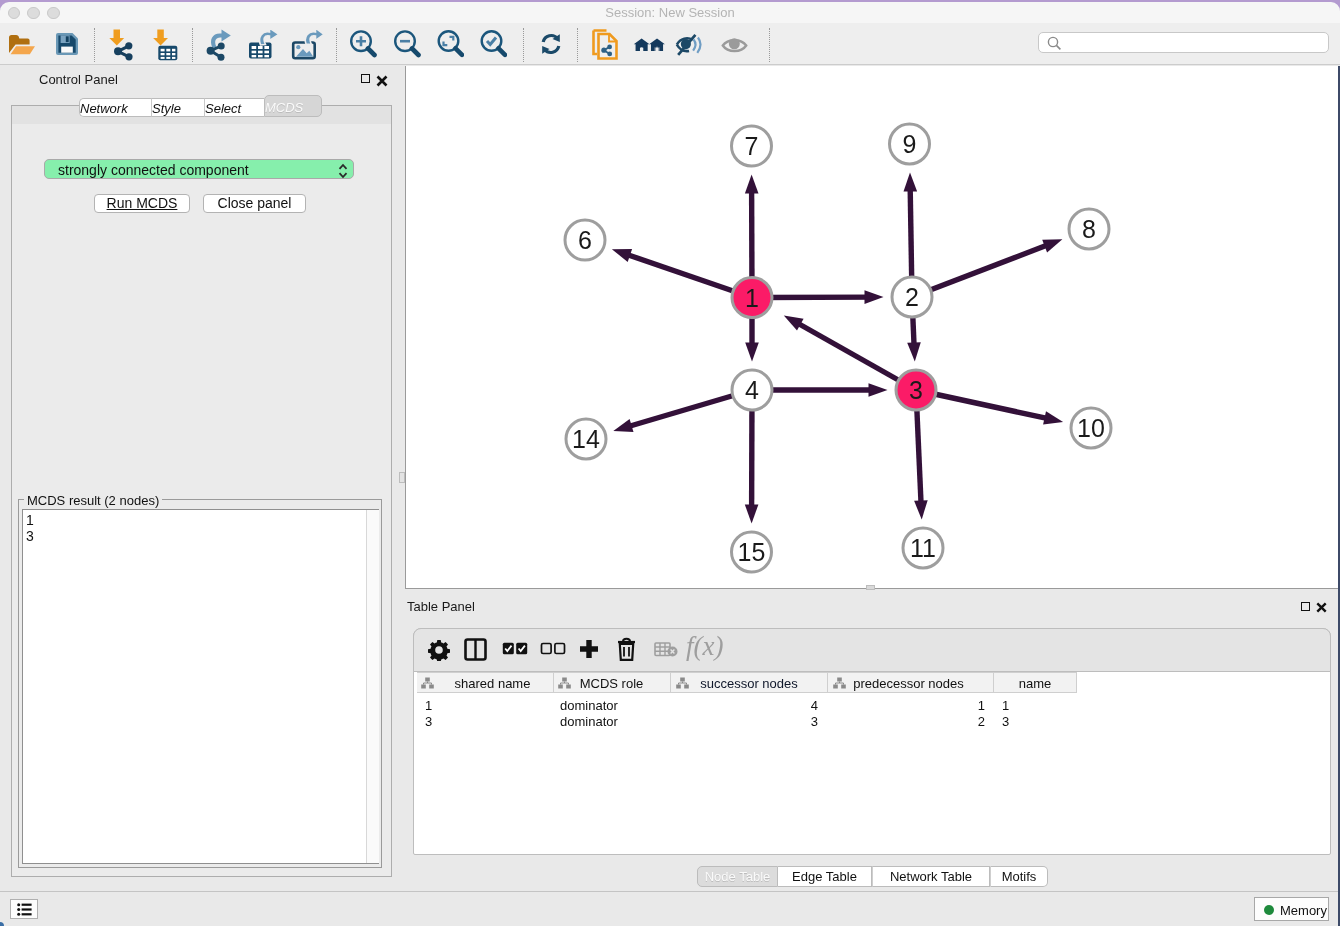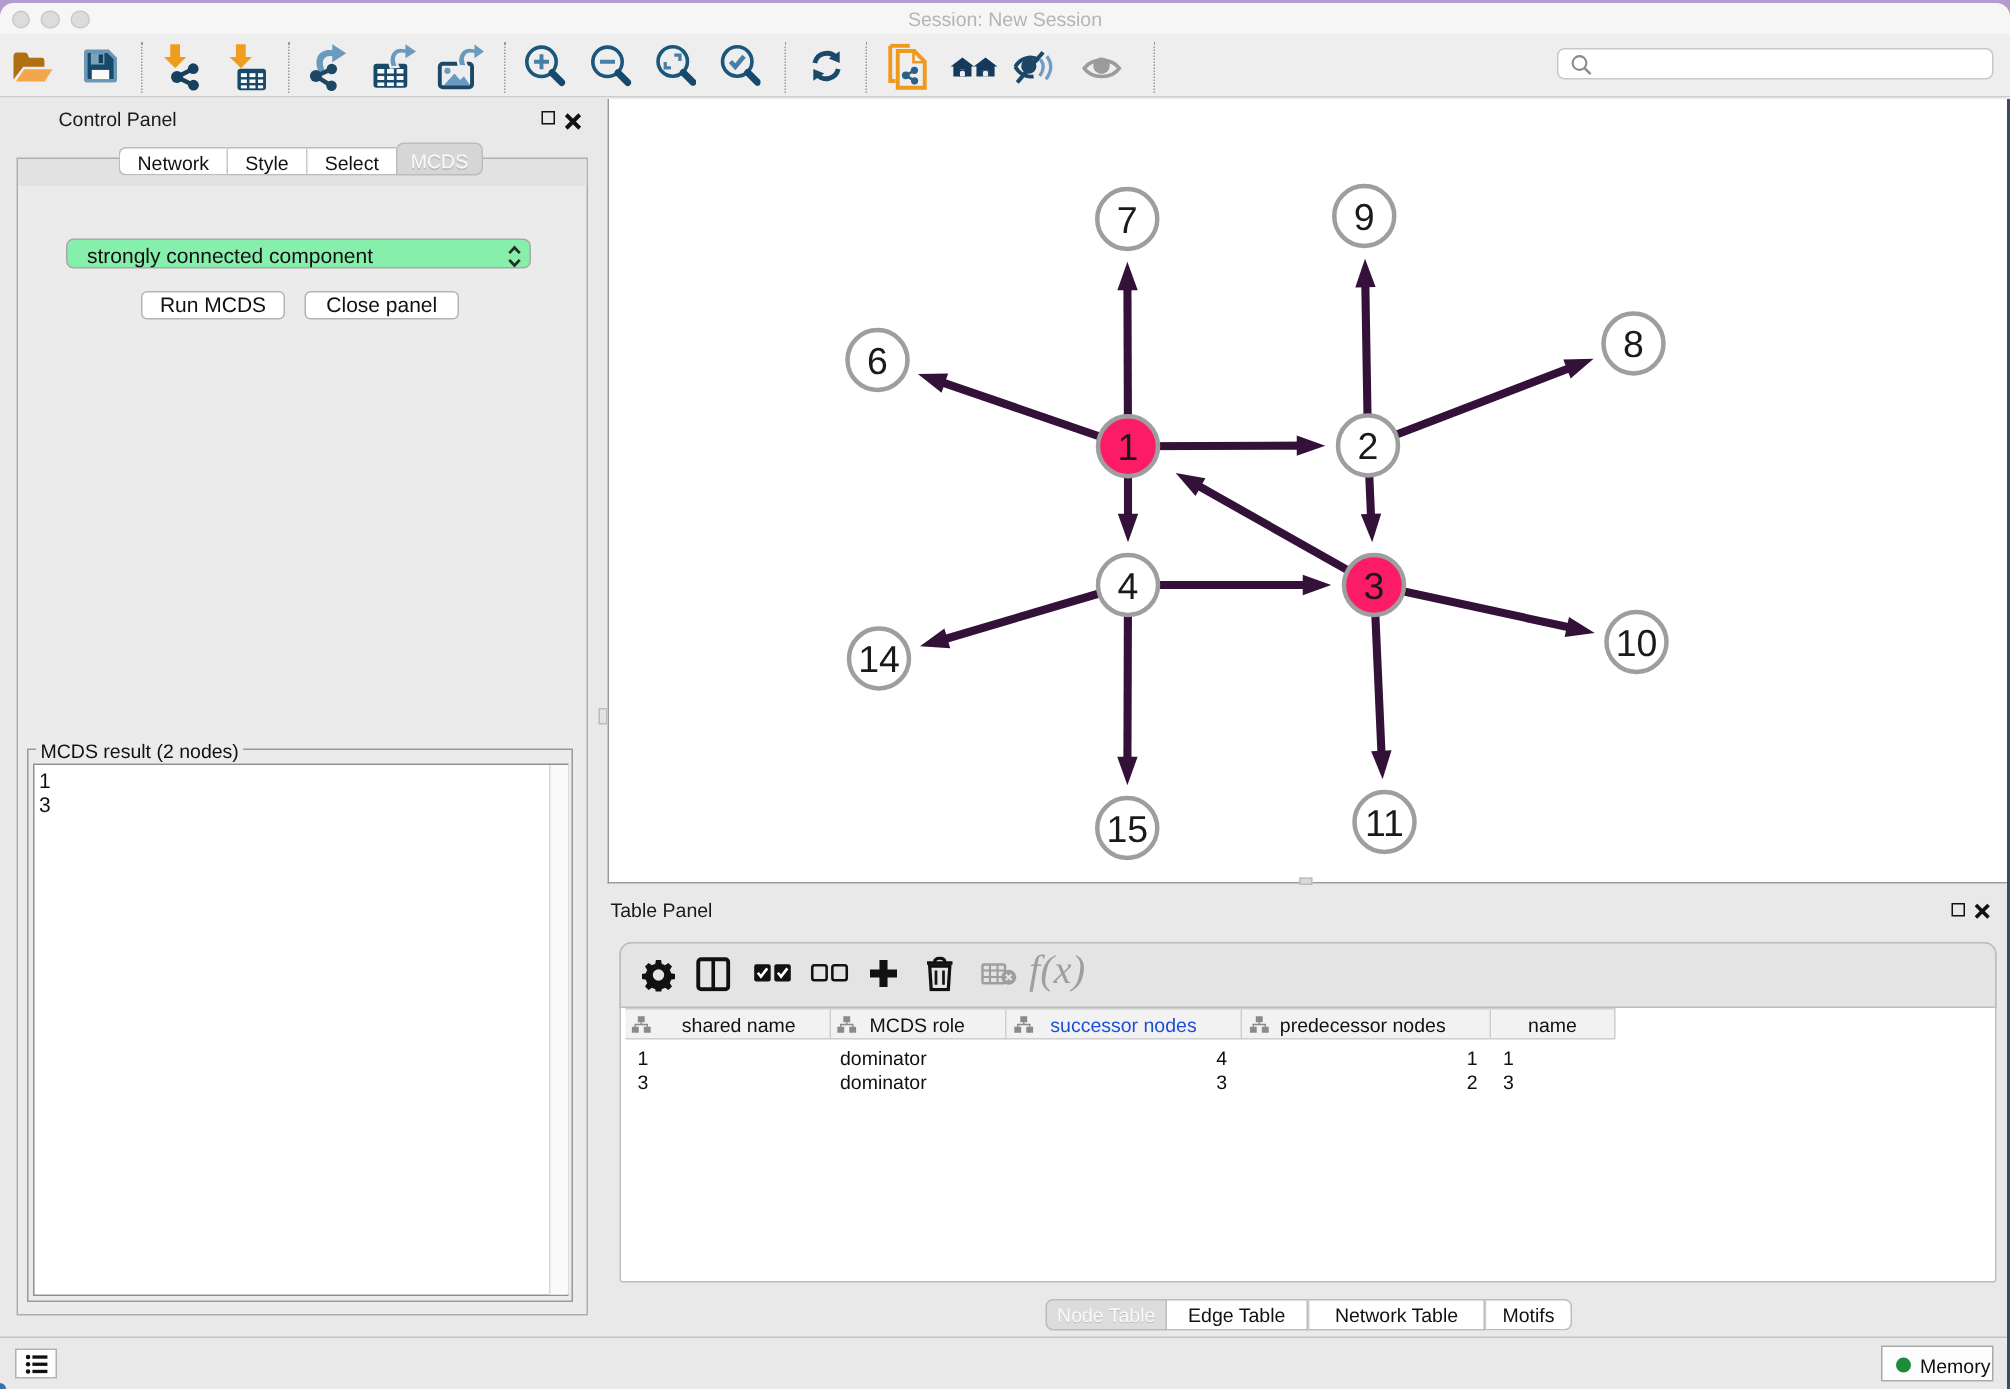--- a/index.html
+++ b/index.html
@@ -12,21 +12,21 @@
 .toolbar { position:absolute; left:0; top:23px; width:1340px; height:42px; background:#eeeeee; border-bottom:1px solid #cccccc; }
 .sep { position:absolute; top:5px; height:34px; width:0; border-left:1px dotted #9a9a9a; }
 .ticon { position:absolute; }
 .search { position:absolute; left:1038px; top:9px; width:291px; height:21px; background:#ffffff; border:1px solid #c8c8c8; border-radius:5px; }
 .mainbg { position:absolute; left:0; top:65px; width:1340px; height:826px; background:#e9e9e9; }
 
 .cp-title { position:absolute; left:14px; top:72px; font-size:13px; color:#1a1a1a;margin-left:25px; }
 .pan-sq { position:absolute; width:9px; height:9px; border:1.5px solid #111; background:transparent; }
 .tabrow { position:absolute; left:12px; top:106px; width:379px; height:18px; background:#e2e2e2; }
 .cpbox { position:absolute; left:11px; top:105px; width:381px; height:772px; border:1px solid #adadad; background:#ebebeb; }
-.tab { position:absolute; top:98px; height:19px; background:#ffffff; border-top:1px solid #bcbcbc; border-bottom:1px solid #bcbcbc; font-size:13px; text-align:center; line-height:19px; color:#111; }
+.tab { position:absolute; top:98px; height:19px; background:#ffffff; border-top:1px solid #bcbcbc; border-bottom:1px solid #bcbcbc; font-size:13px; text-align:left; line-height:19px; color:#111;font-style:italic; }
 .opt-label { position:absolute; left:0; top:138px; width:392px; text-align:center; font-size:14px; color:#111; }
 .combo { position:absolute; left:44px; top:159px; width:310px; height:20px; background:#86efac; border:1px solid #a9a9a9; border-radius:5px; font-size:14px; line-height:20px; padding-left:13px; color:#111; }
 .btn { position:absolute; top:194px; height:19px; background:#ffffff; border:1px solid #b3b3b3; border-radius:4px; font-size:14px; text-align:center; line-height:17px; color:#111; }
 .fieldset { position:absolute; left:18px; top:499px; width:364px; height:369px; border:1px solid #9a9a9a; }
 .fieldset-legend { position:absolute; left:24px; top:493px; background:#ebebeb; padding:0 3px; font-size:13px; color:#111; }
 .resultbox { position:absolute; left:22px; top:509px; width:357px; height:355px; background:#ffffff; border:1px solid #8f8f8f; font-size:14px; color:#111; padding:2px 0 0 3px; line-height:16px; }
 .scrollbar { position:absolute; left:365.5px; top:510px; width:13px; height:353px; background:#fafafa; border-left:1px solid #d8d8d8; }
 
 .netwin { position:absolute; left:405px; top:66px; width:933px; height:523px; background:#ffffff; border:1px solid #9a9a9a; border-top:none; border-right:none; }
 .nettitle { position:absolute; left:405px; top:66px; width:933px; height:20px; background:linear-gradient(#f2f2f2,#d9d9d9); border:1px solid #9a9a9a; border-right:none; border-bottom:1px solid #a5a5a5; }
@@ -231,21 +231,21 @@
   <div class="tabrow"></div>
   <div class="tab" style="left:79px; width:72px; border-left:1px solid #bcbcbc; border-radius:5px 0 0 5px;">Network</div>
   <div class="tab" style="left:151px; width:53px; border-left:1px solid #c9c9c9;">Style</div>
   <div class="tab" style="left:204px; width:60px; border-left:1px solid #c9c9c9;">Select</div>
   <div class="tab" style="left:264px; width:58px; top:95px; height:22px; line-height:24px; background:#d6d6d6; border:1px solid #bcbcbc; border-radius:5px 5px 5px 0; color:#fafafa; text-shadow:0 1px 0 #bdbdbd;">MCDS</div>
   <div class="combo">strongly connected component
     <svg width="12" height="16" viewBox="0 0 12 16" style="position:absolute; right:4px; top:2.5px;">
       <path d="M2.5 5.8 L6 2 L9.5 5.8 M2.5 10.2 L6 14 L9.5 10.2" fill="none" stroke="#2b2b2b" stroke-width="1.8"></path>
     </svg>
   </div>
-  <div class="btn" style="left:94px; width:96px;">Run MCDS</div>
+  <div class="btn" style="left:94px; width:96px;text-decoration:underline;">Run MCDS</div>
   <div class="btn" style="left:203px; width:103px;">Close panel</div>
   <div class="fieldset"></div>
   <div class="fieldset-legend">MCDS result (2 nodes)</div>
   <div class="resultbox">1<br>3</div>
   <div class="scrollbar"></div>
 
   <div class="netwin" id="netcanvas">
   <svg width="931" height="501" viewBox="0 0 931 501" style="position:absolute;left:0;top:20px;">
     <g stroke="#331139" stroke-width="5.4">
       <line x1="346.0" y1="211.5" x2="345.6" y2="98.9"></line>
@@ -385,21 +385,21 @@
       </svg>
     <div style="position:absolute;left:564px;top:676px;width:95px;text-align:center;font-size:13px;color:#111;">MCDS role</div>
     <svg style="position:absolute;left:676px;top:677px" width="13" height="12" viewBox="0 0 13 12">
         <g fill="#8a8a8a">
           <rect x="4.2" y="0.5" width="4.6" height="4"></rect>
           <rect x="0.2" y="7.5" width="4.6" height="4"></rect>
           <rect x="8.2" y="7.5" width="4.6" height="4"></rect>
           <path d="M6.5 4.5 V6 M2.5 7.5 V6 H10.5 V7.5" stroke="#8a8a8a" stroke-width="1" fill="none"></path>
         </g>
       </svg>
-    <div style="position:absolute;left:682px;top:676px;width:134px;text-align:center;font-size:13px;color:#1d4ed8;">successor nodes</div>
+    <div style="position:absolute;left:682px;top:676px;width:134px;text-align:center;font-size:13px;color:#0f172a;">successor nodes</div>
     <svg style="position:absolute;left:833px;top:677px" width="13" height="12" viewBox="0 0 13 12">
         <g fill="#8a8a8a">
           <rect x="4.2" y="0.5" width="4.6" height="4"></rect>
           <rect x="0.2" y="7.5" width="4.6" height="4"></rect>
           <rect x="8.2" y="7.5" width="4.6" height="4"></rect>
           <path d="M6.5 4.5 V6 M2.5 7.5 V6 H10.5 V7.5" stroke="#8a8a8a" stroke-width="1" fill="none"></path>
         </g>
       </svg>
     <div style="position:absolute;left:837px;top:676px;width:143px;text-align:center;font-size:13px;color:#111;">predecessor nodes</div>
     <div style="position:absolute;left:993px;top:676px;width:84px;text-align:center;font-size:13px;color:#111;">name</div>

